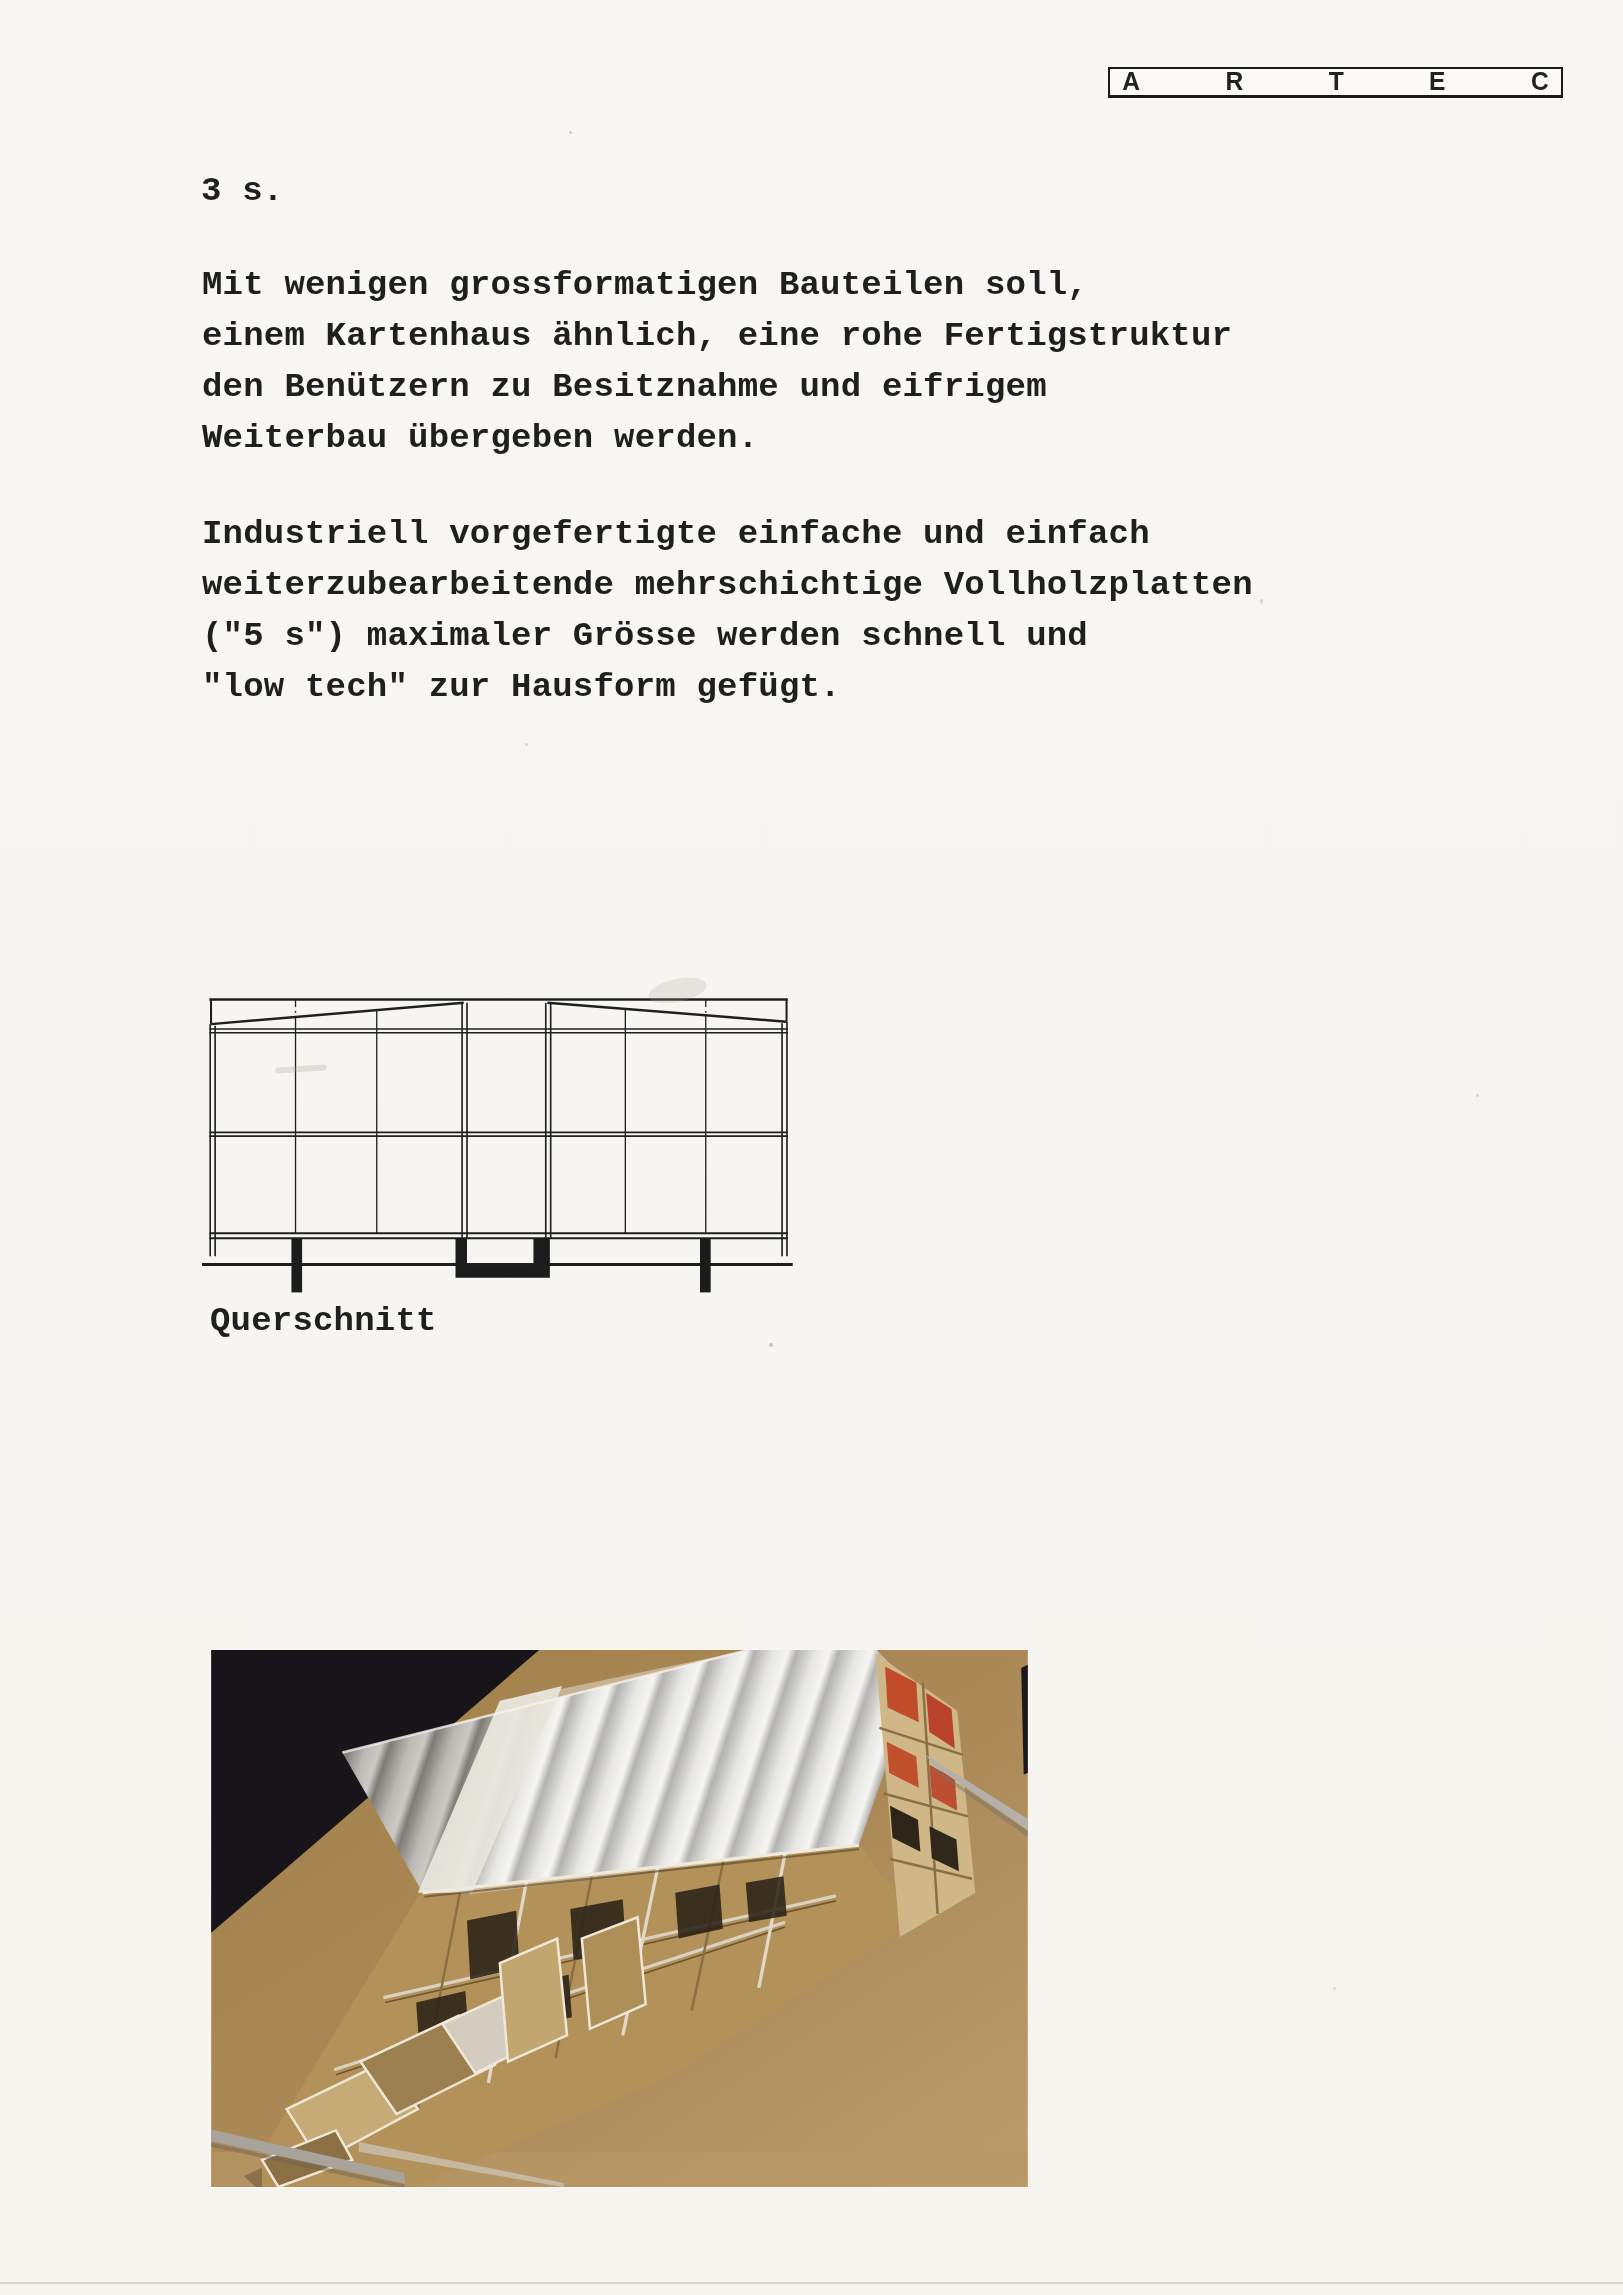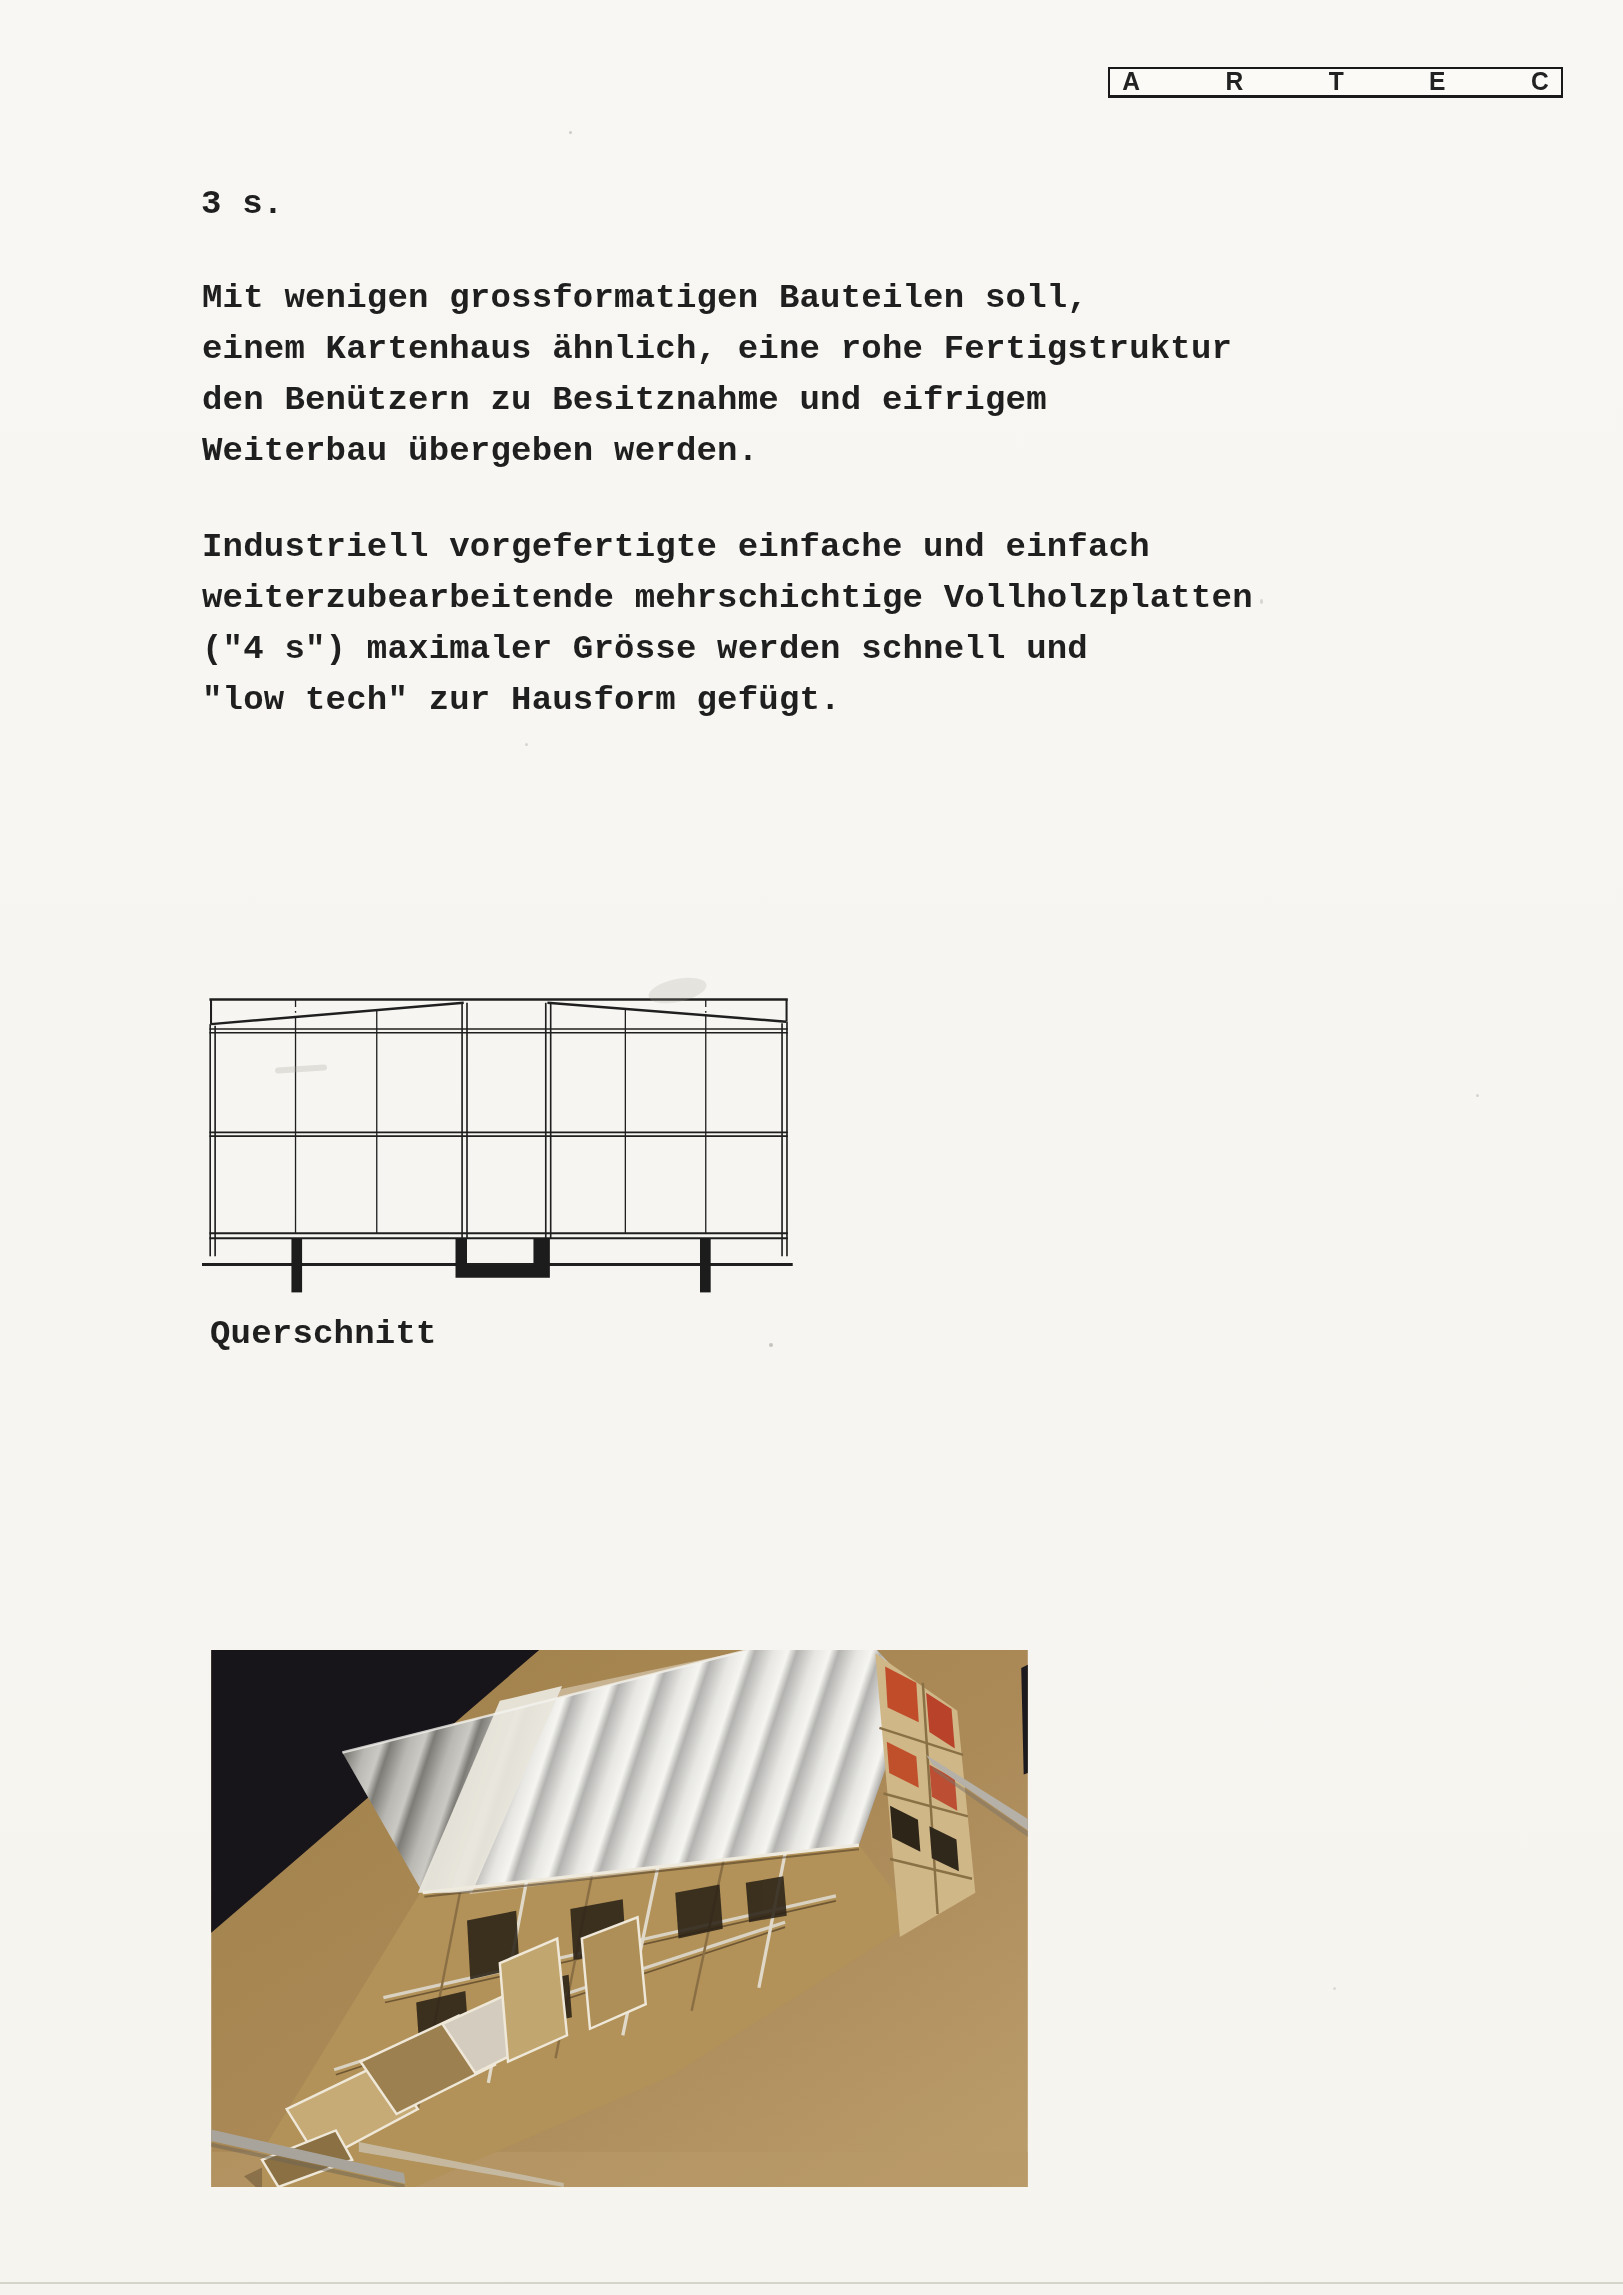--- a/index.html
+++ b/index.html
@@ -13,21 +13,20 @@
     color:#1d1d1d;
   }
   .mono{
     position:absolute;
     font-size:34px;
     font-weight:bold;
     line-height:51px;
     letter-spacing:0.2px;
     white-space:pre-line;
     color:#1f1f1f;
-    margin-top:13px;
   }
   .logo-box{
     position:absolute;
     left:1108px;top:67px;
     width:455px;height:31px;
     box-sizing:border-box;
     border:2.5px solid #191919;
     border-bottom-width:3.3px;
     background:#fbfaf7;
     display:flex;align-items:center;justify-content:space-between;
@@ -55,21 +54,21 @@
 
   <div class="mono" style="left:201px;top:166px;">3 s.</div>
 
   <div class="mono" style="left:202px;top:260px;">Mit wenigen grossformatigen Bauteilen soll,
 einem Kartenhaus ähnlich, eine rohe Fertigstruktur
 den Benützern zu Besitznahme und eifrigem
 Weiterbau übergeben werden.</div>
 
   <div class="mono" style="left:202px;top:509px;">Industriell vorgefertigte einfache und einfach
 weiterzubearbeitende mehrschichtige Vollholzplatten
-("4 s") maximaler Grösse werden schnell und
+("5 s") maximaler Grösse werden schnell und
 "low tech" zur Hausform gefügt.</div>
 
   <svg style="left:202px;top:992px;" width="594" height="312" viewBox="0 0 724 380">
     <g stroke="#1f1f1f" fill="none">
 
       <line x1="9" y1="9" x2="714" y2="9" stroke-width="3"></line>
 
       <line x1="11" y1="9" x2="11" y2="39" stroke-width="2.5"></line>
       <line x1="712.5" y1="9" x2="712.5" y2="36" stroke-width="2.5"></line>
 

